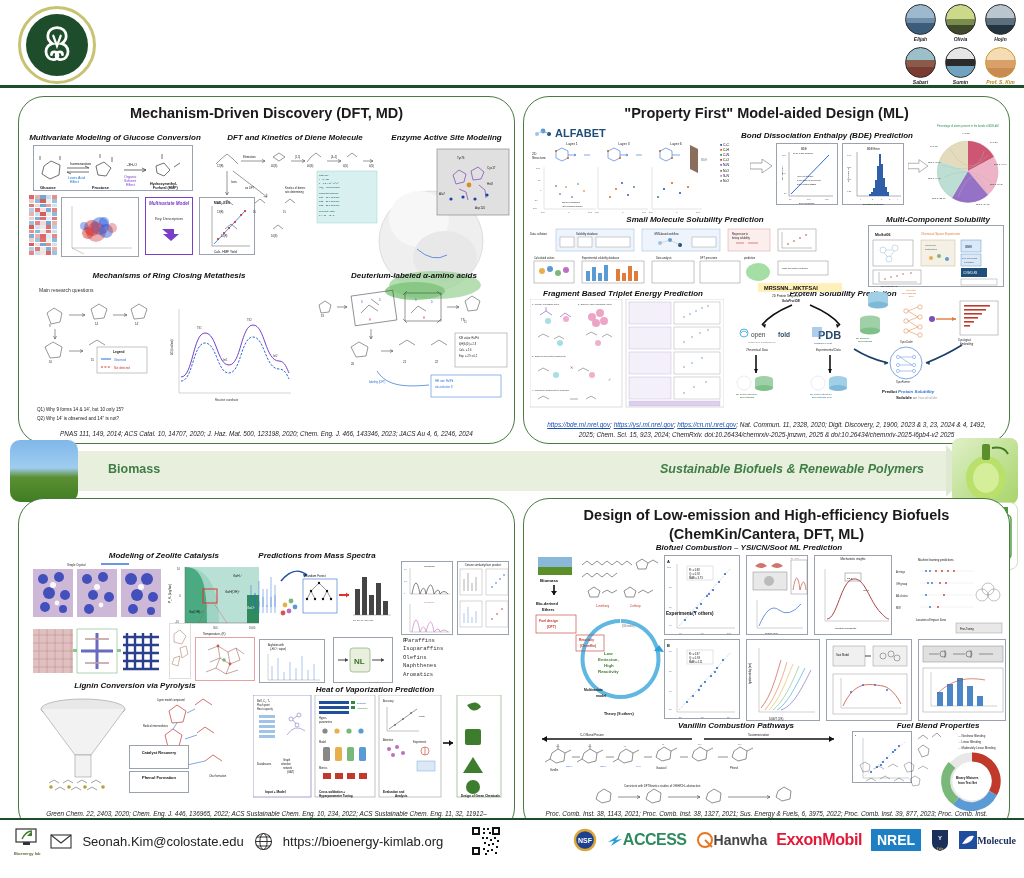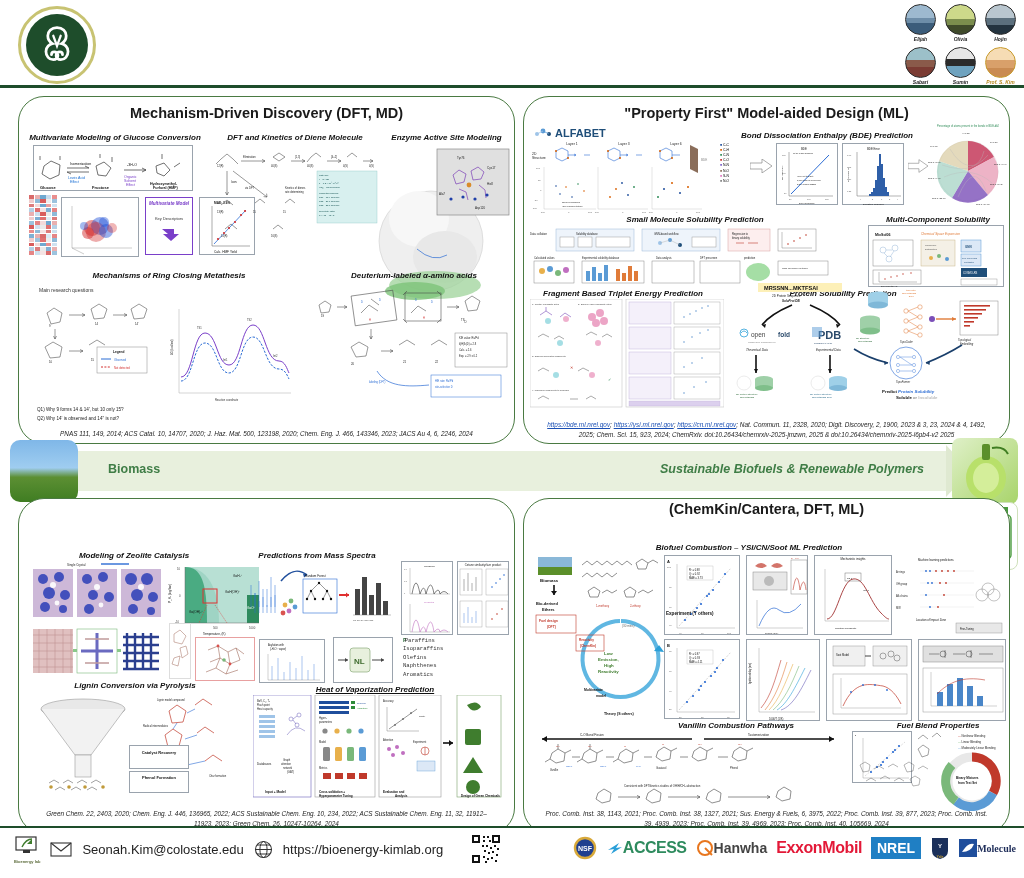--- a/index.html
+++ b/index.html
@@ -118,21 +118,21 @@
     overflow: hidden;
   }
   .banner-prod2 {
     position: absolute; right: 6px; top: 62px; width: 66px; height: 68px;
     border-radius: 8px; background: #ffffff;
     border: 1px solid #cfe0bb; overflow: hidden;
   }
 
   
   .footer {
-    position: absolute; left: 0; bottom: 8px; width: 1024px; height: 44px;
+    position: absolute; left: 0; bottom: 16px; width: 1024px; height: 44px;
     border-top: 2px solid #1e4d2b; background: #fff;
   }
   .footer-contact { position: absolute; left: 14px; top: 6px; display: flex; align-items: center; gap: 10px; }
   .email-text, .web-text { font-size: 13px; color: #222; }
   .qr { width: 30px; height: 30px; }
   .sponsors { position: absolute; right: 8px; top: 7px; display: flex; align-items: center; gap: 9px; }
   .sp { font-weight: bold; display: flex; align-items: center; }
 </style>
 </head>
 <body>
@@ -1042,21 +1042,21 @@
         <circle cx="20" cy="34" r="17" fill="none" stroke="#4a9b3f" stroke-width="6"></circle>
         <circle cx="20" cy="34" r="9" fill="none" stroke="#4a9b3f" stroke-width="2"></circle>
         <rect x="44" y="12" width="14" height="44" rx="4" fill="#eaf7e0" stroke="#4a9b3f" stroke-width="1.4"></rect>
         <rect x="47" y="4" width="8" height="9" fill="#4a9b3f"></rect>
       </svg>
     </div>
   </div>
 
   <div class="panel" style="left:18px;top:498px;width:497px;height:336px;">
 
-    <div class="section-label" style="position:absolute;left:30px;top:52px;width:170px;">Modeling of Zeolite Catalysis</div>
+    <div class="section-label" style="position:absolute;left:30px;top:52px;width:170px;text-align:right;">Modeling of Zeolite Catalysis</div>
     <div class="section-label" style="position:absolute;left:218px;top:52px;width:160px;">Predictions from Mass Spectra</div>
 
     <div class="fig" style="left:14px;top:62px;width:130px;height:58px;">
       <svg class="sk" width="130" height="58" viewBox="0 0 130 58">
         <text x="34" y="5" font-size="3" fill="#222">Single Crystal</text>
         <line x1="68" y1="3" x2="96" y2="3" stroke="#2b6cd4" stroke-width="1.4"></line>
         <rect x="0" y="8" width="40" height="48" fill="#cdb8d8"></rect>
         <rect x="44" y="8" width="40" height="48" fill="#cdb8d8"></rect>
         <rect x="88" y="8" width="40" height="48" fill="#cdb8d8"></rect>
         <g fill="#2b3fb8" opacity="0.85">
@@ -1339,21 +1339,21 @@
         <text x="10" y="10" font-size="2.6" fill="#111">(-H₂O : vapor)</text>
         <g stroke="#888" stroke-width="0.4" fill="none">
             <path d="M8,40 L8,14 M8,40 L60,40"></path>
           </g>
         <g stroke="#2b6cd4" stroke-width="0.4">
           <path d="M12,40 v-14 M18,40 v-22 M24,40 v-8 M30,40 v-18 M36,40 v-12 M42,40 v-24 M48,40 v-10 M54,40 v-16"></path>
         </g>
       </svg>
     </div>
 
-    <div class="section-label" style="position:absolute;left:246px;top:186px;width:220px;text-decoration:underline;">Heat of Vaporization Prediction</div>
+    <div class="section-label" style="position:absolute;left:246px;top:186px;width:220px;">Heat of Vaporization Prediction</div>
 
     <div class="fig" style="left:234px;top:196px;width:250px;height:104px;">
       <svg class="sk" width="250" height="104" viewBox="0 0 250 104">
         <rect x="0" y="0" width="58" height="102" fill="#fff" stroke="#6a5fb8" stroke-width="0.6"></rect>
         <text x="4" y="7" font-size="2.6" fill="#222">BoV, Cₚ, Tₑ</text>
         <text x="4" y="11" font-size="2.6" fill="#222">Flash point</text>
         <text x="4" y="15" font-size="2.6" fill="#222">Heat capacity</text>
         <g fill="#9fc4e8">
             <rect x="6" y="20" width="16" height="3"></rect>
             <rect x="6" y="25" width="16" height="3"></rect>
@@ -1457,20 +1457,21 @@
           <circle cx="220" cy="92" r="7"></circle>
         </g>
         <text x="208" y="102" font-size="3" font-weight="bold" fill="#111">Design of Green Chemicals</text>
       </svg>
     </div>
 
     <div class="refs">Green Chem. 22, 2403, 2020; Chem. Eng. J. 446, 136965, 2022; ACS Sustainable Chem. Eng. 10, 234, 2022; ACS Sustainable Chem. Eng. 11, 32, 11912–11923, 2023; Green Chem. 26, 10247-10264, 2024</div>
   </div>
 
   <div class="panel" style="left:523px;top:498px;width:487px;height:336px;">
+    <div class="panel-title">Design of Low-emission and High-efficiency Biofuels</div>
     <div class="panel-title" style="padding-top:1px;">(ChemKin/Cantera, DFT, ML)</div>
 
     <div class="section-label" style="position:absolute;left:100px;top:44px;width:250px;">Biofuel Combustion – YSI/CN/Soot ML Prediction</div>
 
     <div class="fig" style="left:10px;top:56px;width:46px;height:80px;">
       <svg class="sk" width="46" height="80" viewBox="0 0 46 80">
         <rect x="4" y="2" width="34" height="18" fill="#8ab8d8"></rect>
         <rect x="4" y="12" width="34" height="8" fill="#5b8f2a"></rect>
         <text x="6" y="27" font-size="4.4" font-weight="bold" fill="#111">Biomass</text>
         <path d="M20,30 v10" stroke="#111" stroke-width="1.6"></path>

